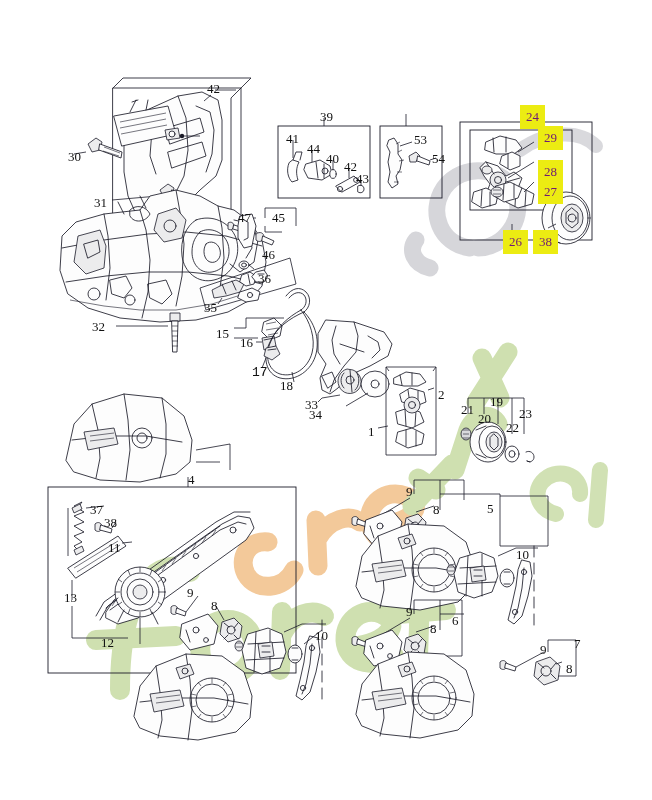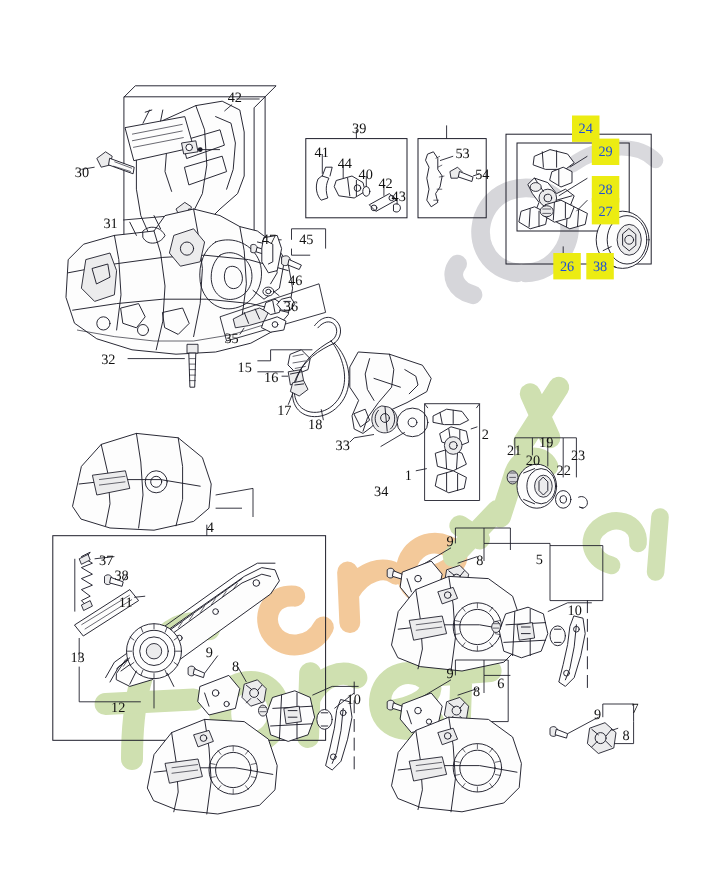--- a/index.html
+++ b/index.html
@@ -8,21 +8,21 @@
     width:652px;height:800px;position:relative;overflow:hidden;
   }
   #sheet{position:absolute;left:0;top:0;width:652px;height:800px;background:#fff;}
   #art{position:absolute;left:0;top:0;width:652px;height:800px;}
   .lbl{
     position:absolute;font-family:"Liberation Serif", serif;
     font-size:13px;color:#111;line-height:1;white-space:nowrap;
     font-weight:400;letter-spacing:0;
   }
   .lbl.hl{
-    background:#ecec12;padding:5px 6px 6px 6px;font-size:13px;color:#1d4ed8;
+    background:#ecec12;padding:5px 6px 6px 6px;font-size:13px;color:#701a75;
   }
   .wm{position:absolute;pointer-events:none;}
 </style>
 </head>
 <body>
 
 <div id="sheet">
 
   <svg id="art" viewBox="0 0 652 800" xmlns="http://www.w3.org/2000/svg">
     <defs>
@@ -571,24 +571,24 @@
       <div class="lbl" style="left: 356px; top: 172px;">43</div>
       <div class="lbl" style="left: 414px; top: 133px;">53</div>
       <div class="lbl" style="left: 432px; top: 152px;">54</div>
       <div class="lbl" style="left: 238px; top: 211px;">47</div>
       <div class="lbl" style="left: 272px; top: 211px;">45</div>
       <div class="lbl" style="left: 262px; top: 248px; text-align: center;">46</div>
       <div class="lbl" style="left: 258px; top: 272px;">36</div>
       <div class="lbl" style="left: 204px; top: 301px;">35</div>
       <div class="lbl" style="left: 216px; top: 327px;">15</div>
       <div class="lbl" style="left: 240px; top: 336px;">16</div>
-      <div class="lbl" style="left: 252px; top: 366px;">17</div>
+      <div class="lbl" style="left: 252px; top: 366px; font-family: Liberation Mono, monospace;">17</div>
       <div class="lbl" style="left: 280px; top: 379px;">18</div>
       <div class="lbl" style="left: 305px; top: 398px; text-align: right;">33</div>
-      <div class="lbl" style="left: 340px; top: 408px; margin-top: 32px;">34</div>
+      <div class="lbl" style="left: 309px; top: 408px;">34</div>
       <div class="lbl" style="left: 368px; top: 425px;">1</div>
       <div class="lbl" style="left: 438px; top: 388px;">2</div>
       <div class="lbl" style="left: 461px; top: 403px;">21</div>
       <div class="lbl" style="left: 478px; top: 412px;">20</div>
       <div class="lbl" style="left: 490px; top: 395px;">19</div>
       <div class="lbl" style="left: 506px; top: 421px;">22</div>
       <div class="lbl" style="left: 519px; top: 407px;">23</div>
       <div class="lbl hl" style="left: 520px; top: 105px; background: rgb(236, 236, 18);">24</div>
       <div class="lbl hl" style="left: 538px; top: 126px; background: rgb(236, 236, 18);">29</div>
       <div class="lbl hl" style="left: 538px; top: 160px; background: rgb(236, 236, 18);">28</div>

